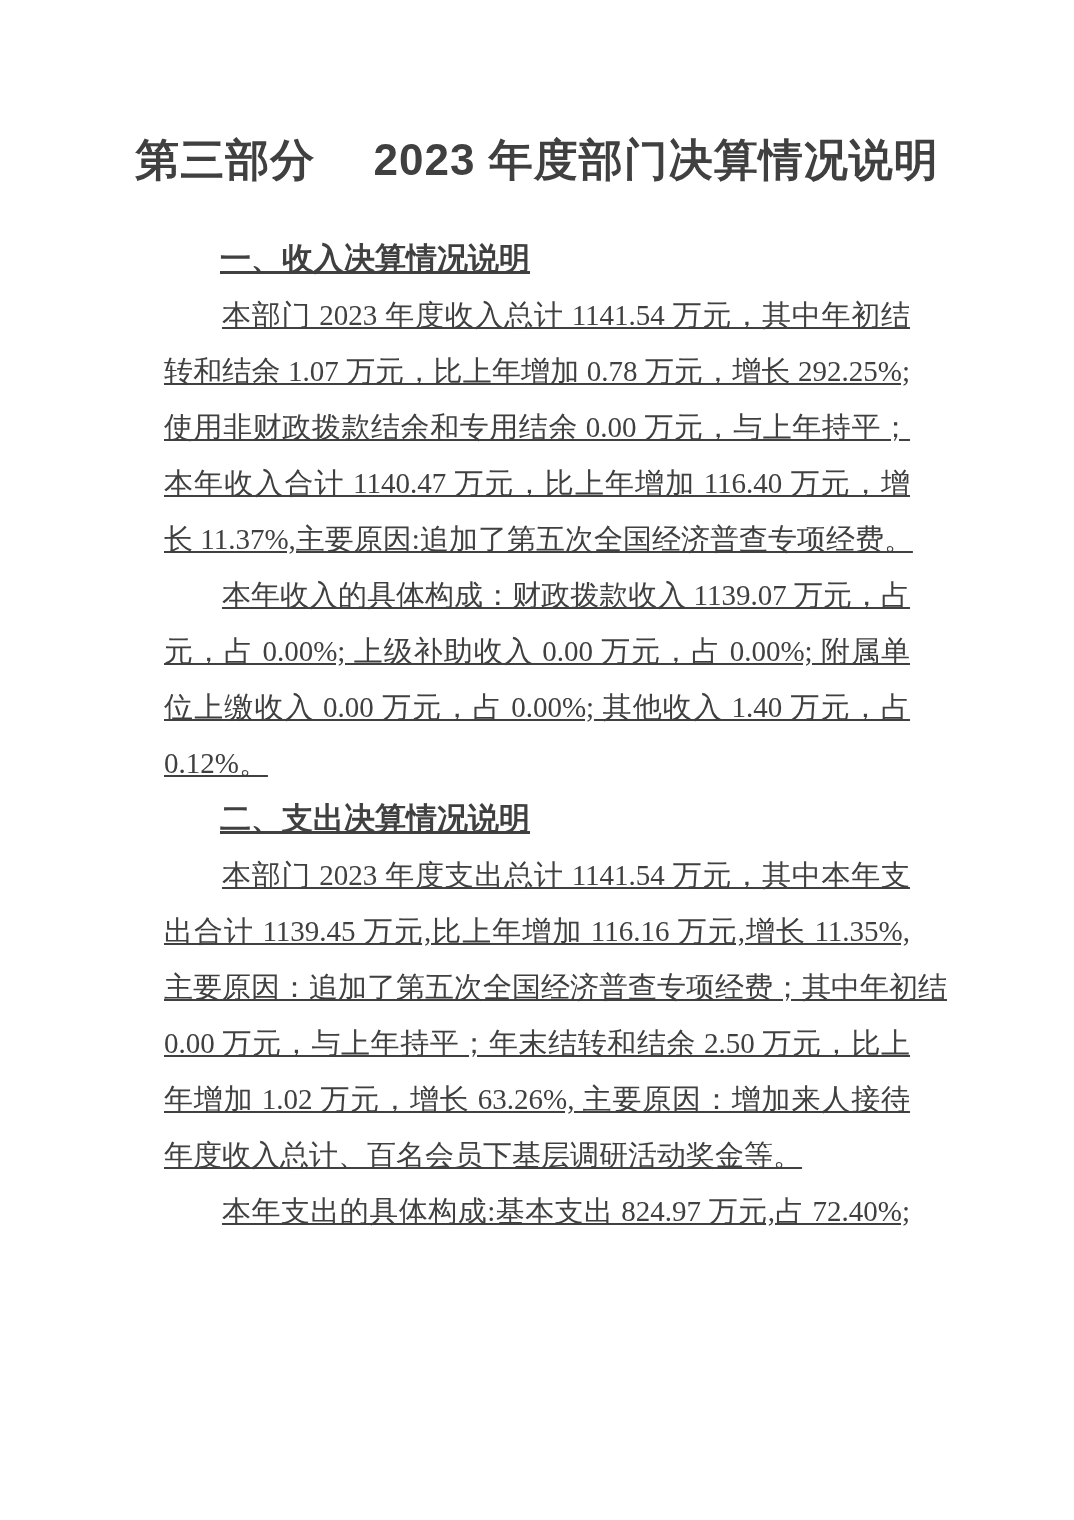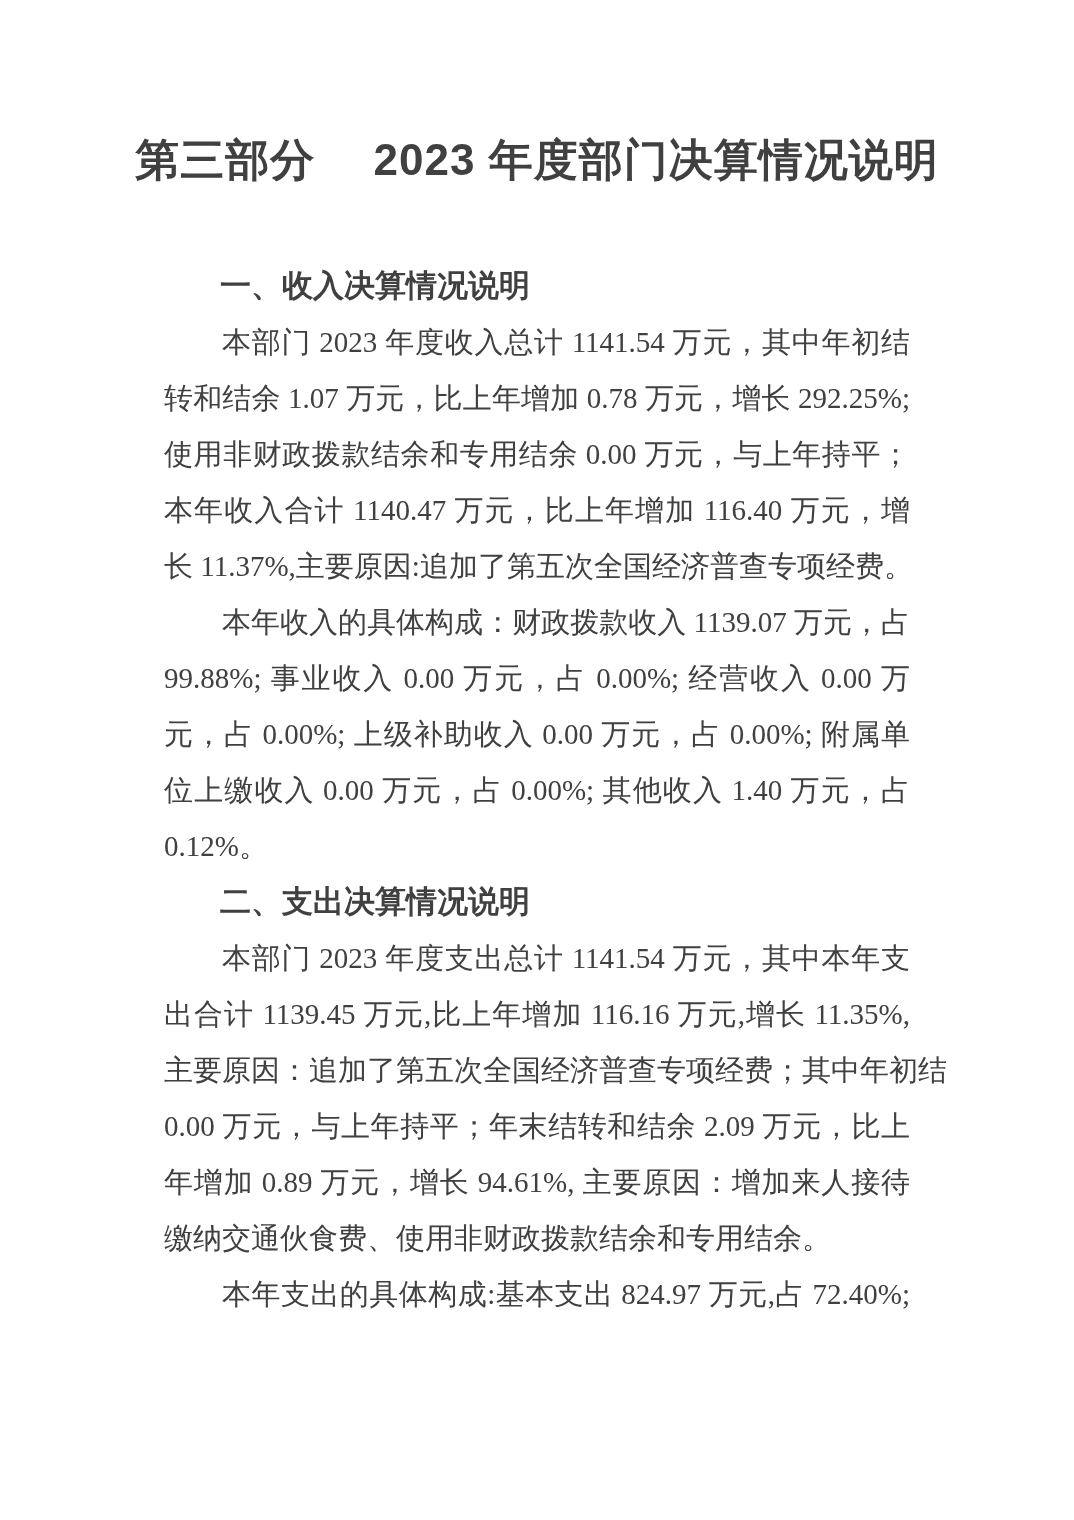--- a/index.html
+++ b/index.html
@@ -20,24 +20,25 @@
     text-align: center;
     font-family: "Liberation Sans", sans-serif;
     font-weight: bold;
     font-size: 44px;
     line-height: 52px;
     white-space: nowrap;
     letter-spacing: 1px;
   }
   .content {
     position: absolute;
-    top: 258px;
+    top: 231px;
     left: 164px;
     width: 746px;
     font-size: 29px;
+    text-decoration: underline;
   }
   .sec-heading {
     height: 56px;
     line-height: 56px;
     font-family: "Liberation Sans", sans-serif;
     font-weight: bold;
     font-size: 31px;
     text-indent: 56px;
     white-space: nowrap;
   }
@@ -76,33 +77,32 @@
 
     <div class="sec-heading">一、收入决算情况说明</div>
 
     <div class="txt-line first">本部门 2023 年度收入总计 1141.54 万元，其中年初结</div>
     <div class="txt-line">转和结余 1.07 万元，比上年增加 0.78 万元，增长 292.25%;</div>
     <div class="txt-line">使用非财政拨款结余和专用结余 0.00 万元，与上年持平；</div>
     <div class="txt-line">本年收入合计 1140.47 万元，比上年增加 116.40 万元，增</div>
     <div class="txt-line">长 11.37%,主要原因:追加了第五次全国经济普查专项经费。</div>
 
     <div class="txt-line first">本年收入的具体构成：财政拨款收入 1139.07 万元，占</div>
-    <div class="txt-line">99.88%; 事业收入 0.00 万元，占 0.00%; 经营收入 0.00 万</div>
     <div class="txt-line">元，占 0.00%; 上级补助收入 0.00 万元，占 0.00%; 附属单</div>
     <div class="txt-line">位上缴收入 0.00 万元，占 0.00%; 其他收入 1.40 万元，占</div>
     <div class="txt-line no-fill">0.12%。</div>
 
     <div class="sec-heading">二、支出决算情况说明</div>
 
     <div class="txt-line first">本部门 2023 年度支出总计 1141.54 万元，其中本年支</div>
     <div class="txt-line">出合计 1139.45 万元,比上年增加 116.16 万元,增长 11.35%,</div>
     <div class="txt-line">主要原因：追加了第五次全国经济普查专项经费；其中年初结</div>
-    <div class="txt-line">0.00 万元，与上年持平；年末结转和结余 2.09 万元，比上</div>
-    <div class="txt-line">年增加 0.89 万元，增长 94.61%, 主要原因：增加来人接待</div>
-    <div class="txt-line no-fill">缴纳交通伙食费、使用非财政拨款结余和专用结余。</div>
+    <div class="txt-line">0.00 万元，与上年持平；年末结转和结余 2.50 万元，比上</div>
+    <div class="txt-line">年增加 1.02 万元，增长 63.26%, 主要原因：增加来人接待</div>
+    <div class="txt-line no-fill">年度收入总计、百名会员下基层调研活动奖金等。</div>
 
     <div class="txt-line first">本年支出的具体构成:基本支出 824.97 万元,占 72.40%;</div>
 
   </div>
 
   <div class="page-footer">— 16 —</div>
 
 </div>
 
 </body></html>

